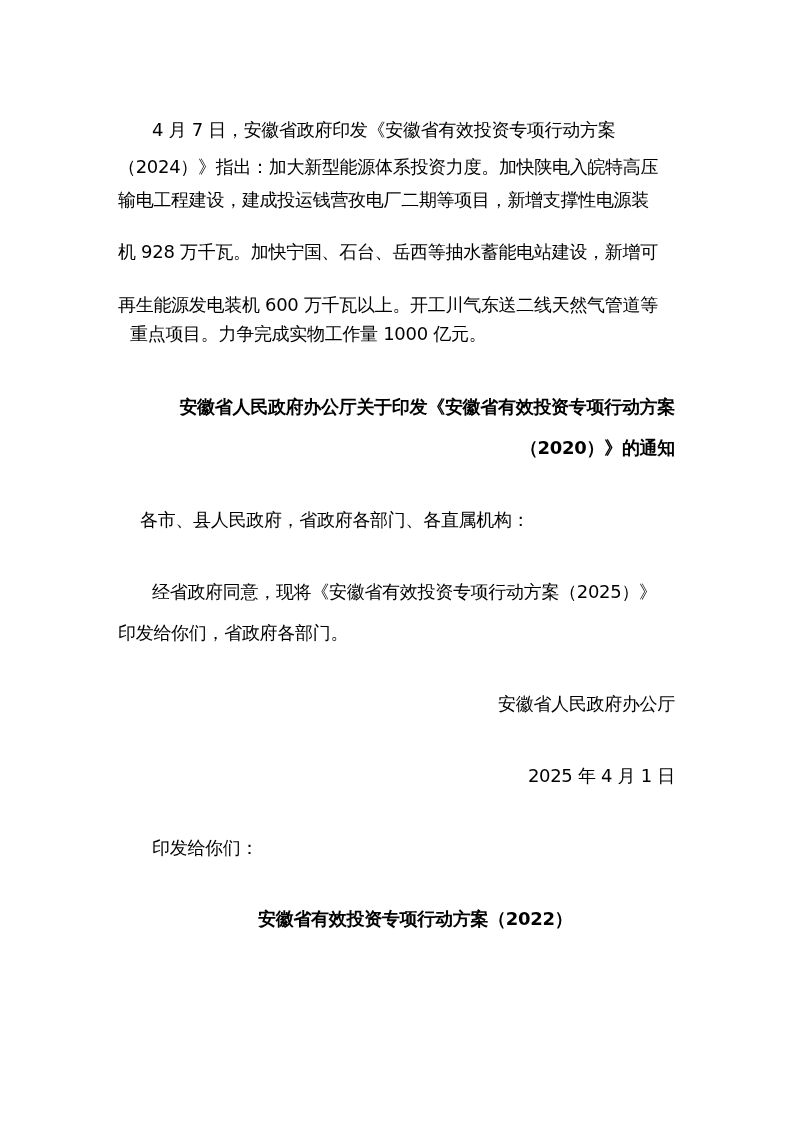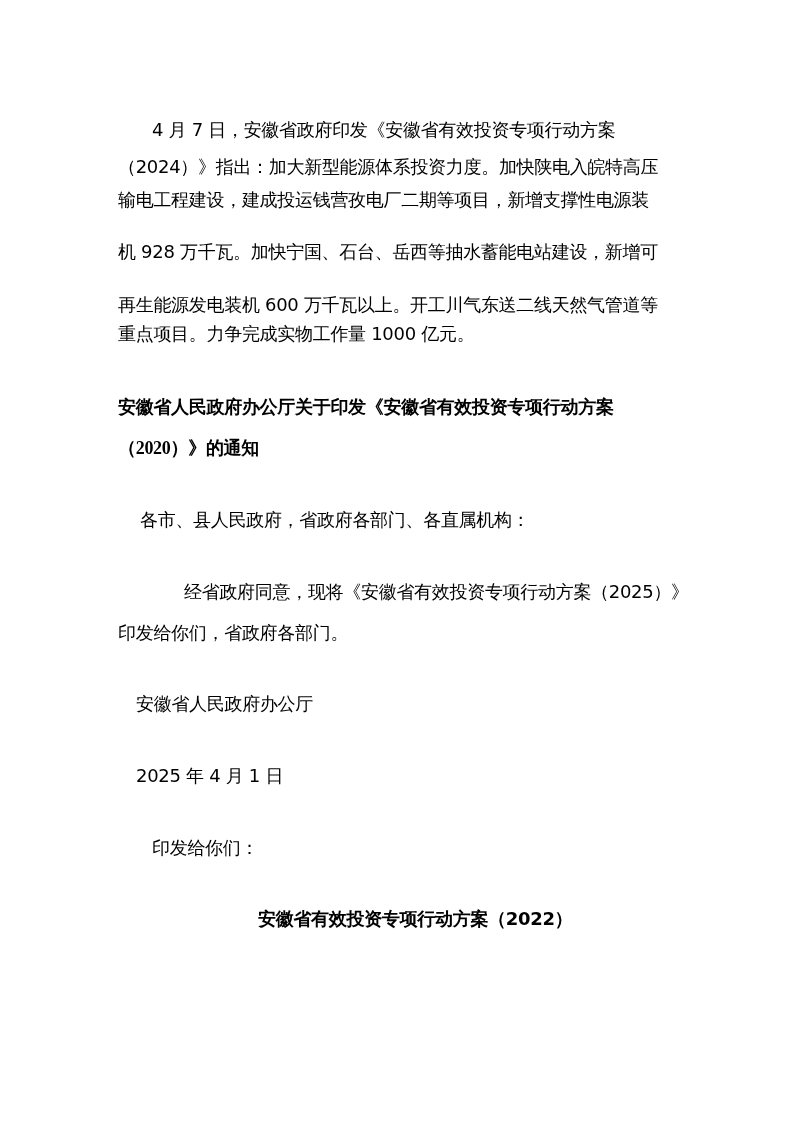--- a/index.html
+++ b/index.html
@@ -22,46 +22,46 @@
       width: 557px;
     }
     .line {
       position: absolute;
       font-size: 18px;
       line-height: 24px;
       white-space: nowrap;
       letter-spacing: -0.3px;
     }
     .bold { font-weight: bold; }
-    .center { text-align: left; left: 0; width: 557px; font-family: Liberation Serif, serif; }
-    .right { text-align: left; left: 18px; width: 557px; }
+    .center { text-align: right; left: 0; width: 557px; }
+    .right { text-align: right; left: 0; width: 557px; }
   </style>
 </head>
 <body>
 
 <div class="page">
 
   <div>
     <div class="line" style="left:34px; top:118px;">4 月 7 日，安徽省政府印发《安徽省有效投资专项行动方案</div>
     <div class="line" style="left:0; top:155px;">（2024）》指出：加大新型能源体系投资力度。加快陕电入皖特高压</div>
     <div class="line" style="left:0; top:188px;">输电工程建设，建成投运钱营孜电厂二期等项目，新增支撑性电源装</div>
     <div class="line" style="left:0; top:240px;">机 928 万千瓦。加快宁国、石台、岳西等抽水蓄能电站建设，新增可</div>
     <div class="line" style="left:0; top:281px;margin-top:12px;">再生能源发电装机 600 万千瓦以上。开工川气东送二线天然气管道等</div>
-    <div class="line" style="left:0; top:322px;text-align:right;">重点项目。力争完成实物工作量 1000 亿元。</div>
+    <div class="line" style="left:12px; top:322px;text-align:right;">重点项目。力争完成实物工作量 1000 亿元。</div>
   </div>
 
   <div>
     <div class="line bold center" style="top:395px;">安徽省人民政府办公厅关于印发《安徽省有效投资专项行动方案</div>
     <div class="line bold center" style="top:436px;">（2020）》的通知</div>
   </div>
 
   <div class="line" style="left:22px; top:508px;">各市、县人民政府，省政府各部门、各直属机构：</div>
 
   <div>
-    <div class="line" style="left:34px; top:580px;margin-left:32px;">经省政府同意，现将《安徽省有效投资专项行动方案（2025）》</div>
+    <div class="line" style="left:34px; top:580px;">经省政府同意，现将《安徽省有效投资专项行动方案（2025）》</div>
     <div class="line" style="left:0; top:621px;">印发给你们，省政府各部门。</div>
   </div>
 
   <div class="line right" style="top:692px;">安徽省人民政府办公厅</div>
 
   <div class="line right" style="top:764px;">2025 年 4 月 1 日</div>
 
   <div class="line" style="left:34px; top:836px;">印发给你们：</div>
 
   <div class="line bold" style="left:140px; top:907px;">安徽省有效投资专项行动方案（2022）</div>

